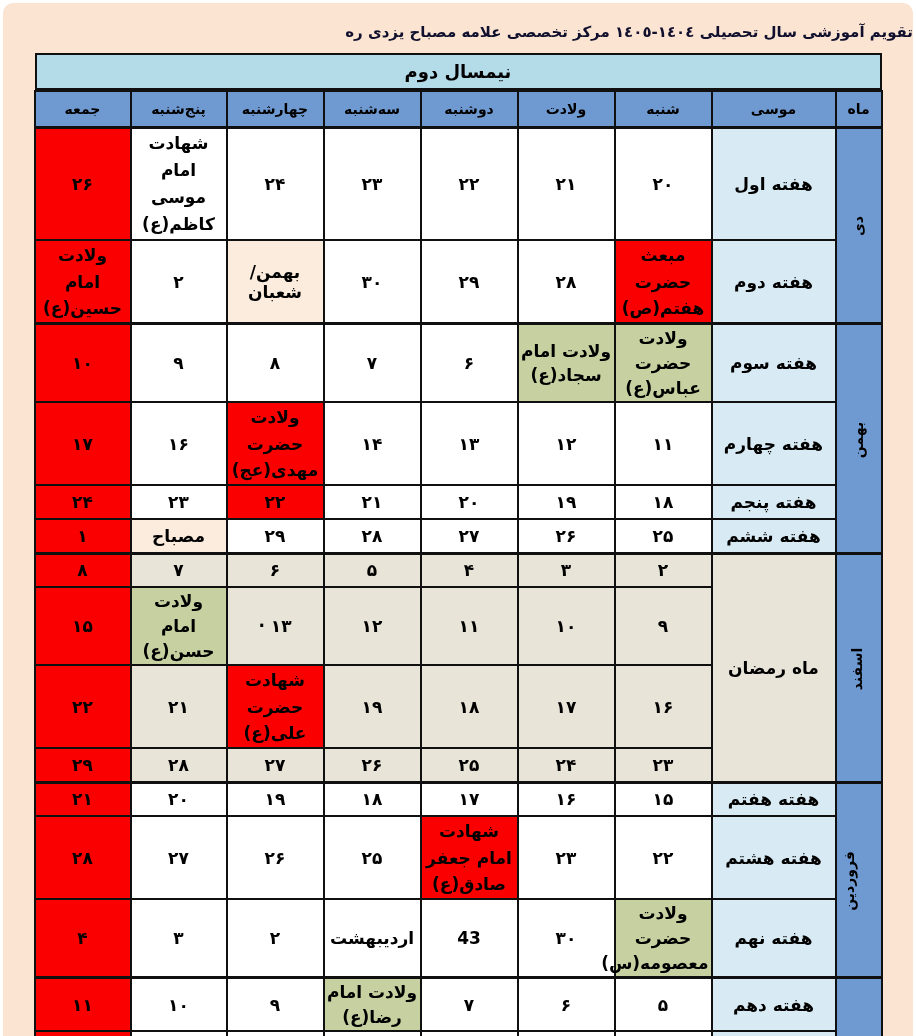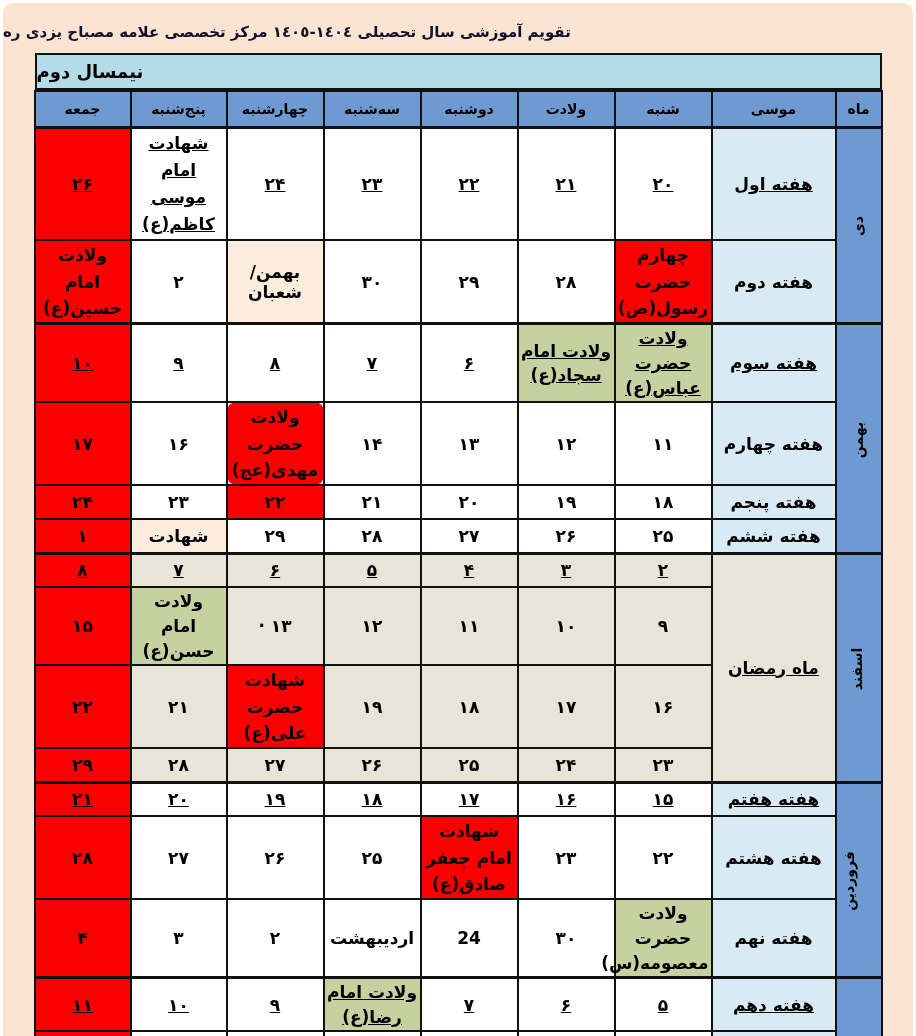--- a/index.html
+++ b/index.html
@@ -4,38 +4,38 @@
 <style>
   :root{
     --page_bg:#fce4d2; --header_blue:#6f9ad1; --week_blue:#d8eaf3; --semester_blue:#b4dbe8;
     --red:#fa0000; --maroon:#7d0b00; --yellow:#ffff00; --green_cell:#c7d0a0;
     --beige:#e8e4d8; --cream:#fcecdd; --navy:#1f3864;
   }
   *{box-sizing:border-box;}
   html,body{margin:0;padding:0;background:#fff;}
   body{width:916px;min-height:1036px;font-family:"DejaVu Sans",sans-serif;}
   .canvas{background:var(--page_bg);border-radius:10px;margin:3px;min-height:1030px;padding:2px 0 14px;}
-  .title{direction:rtl;text-align:left;font-weight:bold;font-size:15px;color:#10102e;padding:18px 0 12px;}
+  .title{direction:rtl;text-align:right;font-weight:bold;font-size:15px;color:#10102e;padding:18px 0 12px;}
   .semester{direction:rtl;width:847px;margin:0 auto;background:var(--semester_blue);border:2px solid #101010;
-            text-align:left;font-weight:bold;font-size:18px;color:#000;padding:6px 0;}
+            text-align:center;font-weight:bold;font-size:18px;color:#000;padding:6px 0;}
   table.cal{border-collapse:collapse;table-layout:fixed;width:847px;margin:0 auto;direction:rtl;background:#fff;}
   table.cal th,table.cal td{border:2px solid #101010;text-align:center;vertical-align:middle;padding:1px 2px;}
   table.cal th{background:var(--header_blue);font-size:14px;font-weight:bold;color:#000;height:36px;}
   table.cal td{height:34px;font-size:17px;font-weight:bold;color:#000;}
-  tr.mstart td{border-top:3px solid #101010;text-decoration:underline;}
+  tr.mstart td{border-top:3px solid #101010;}
   td.mcell{background:var(--header_blue);padding:0;}
   .vtext{display:inline-block;transform:rotate(-90deg);font-size:14px;font-weight:bold;white-space:nowrap;color:#000;}
   td.wk{background:var(--week_blue);font-size:13px;font-weight:bold;margin-top:9px;}
   td.wk-ramadan{background:var(--beige);font-size:17px;}
   td.s-day{background:#fff;}
   td.s-ram{background:var(--beige);}
   td.s-fri{background:var(--red);color:var(--maroon);}
   td.s-rednum{background:var(--red);color:#1a0000;}
   td.s-redw{background:var(--red);color:#fff;font-size:11px;line-height:1.55;}
-  td.s-redy{background:var(--red);color:#ffe14d;font-size:10.5px;line-height:1.55;border-radius:9px;}
+  td.s-redy{background:var(--red);color:#ffe14d;font-size:10.5px;line-height:1.55;}
   td.s-redd{background:var(--red);color:#8b1200;font-size:10.5px;line-height:1.55;margin-left:38px;}
   td.s-green{background:var(--green_cell);font-size:10.5px;line-height:1.45;}
   td.s-cream{background:var(--cream);font-size:14px;margin-left:40px;}
   td.s-creamred{background:var(--cream);color:#9c2d00;font-size:15px;}
   td.s-whred{background:#fff;color:#e80000;font-size:10.5px;line-height:1.6;}
   td.s-monthname{background:#fff;font-size:14px;margin-top:40px;}
 </style>
 </head>
 <body>
 
@@ -74,21 +74,21 @@
           <td class="s-day">۲۰</td>
           <td class="s-day">۲۱</td>
           <td class="s-day">۲۲</td>
           <td class="s-day">۲۳</td>
           <td class="s-day">۲۴</td>
           <td class="s-whred">شهادت امام موسی کاظم(ع)</td>
           <td class="s-fri">۲۶</td>
         </tr>
         <tr>
           <td class="wk wk-week">هفته دوم</td>
-          <td class="s-redw">چهارم حضرت رسول(ص)</td>
+          <td class="s-redw">مبعث حضرت هفتم(ص)</td>
           <td class="s-day">۲۸</td>
           <td class="s-day">۲۹</td>
           <td class="s-day">۳۰</td>
           <td class="s-cream">بهمن/شعبان</td>
           <td class="s-day">۲</td>
           <td class="s-redw">ولادت امام حسین(ع)</td>
         </tr>
         <tr class="mstart">
           <td class="mcell" rowspan="4"><span class="vtext">بهمن</span></td>
           <td class="wk wk-week">هفته سوم</td>
@@ -120,21 +120,21 @@
           <td class="s-day">۲۳</td>
           <td class="s-fri">۲۴</td>
         </tr>
         <tr>
           <td class="wk wk-week">هفته ششم</td>
           <td class="s-day">۲۵</td>
           <td class="s-day">۲۶</td>
           <td class="s-day">۲۷</td>
           <td class="s-day">۲۸</td>
           <td class="s-day">۲۹</td>
-          <td class="s-creamred">شهادت</td>
+          <td class="s-creamred">مصباح</td>
           <td class="s-fri">۱</td>
         </tr>
         <tr class="mstart">
           <td class="mcell" rowspan="4"><span class="vtext">اسفند</span></td>
           <td class="wk wk-ramadan" rowspan="4">ماه رمضان</td>
           <td class="s-ram">۲</td>
           <td class="s-ram">۳</td>
           <td class="s-ram">۴</td>
           <td class="s-ram">۵</td>
           <td class="s-ram">۶</td>
@@ -186,21 +186,21 @@
           <td class="s-redd">شهادت امام جعفر صادق(ع)</td>
           <td class="s-day">۲۵</td>
           <td class="s-day">۲۶</td>
           <td class="s-day">۲۷</td>
           <td class="s-fri">۲۸</td>
         </tr>
         <tr>
           <td class="wk wk-week">هفته نهم</td>
           <td class="s-green">ولادت حضرت معصومه(س)</td>
           <td class="s-day">۳۰</td>
-          <td class="s-day">24</td>
+          <td class="s-day">43</td>
           <td class="s-monthname">اردیبهشت</td>
           <td class="s-day">۲</td>
           <td class="s-day">۳</td>
           <td class="s-fri">۴</td>
         </tr>
         <tr class="mstart">
           <td class="mcell" rowspan="4"></td>
           <td class="wk wk-week">هفته دهم</td>
           <td class="s-day">۵</td>
           <td class="s-day">۶</td>

